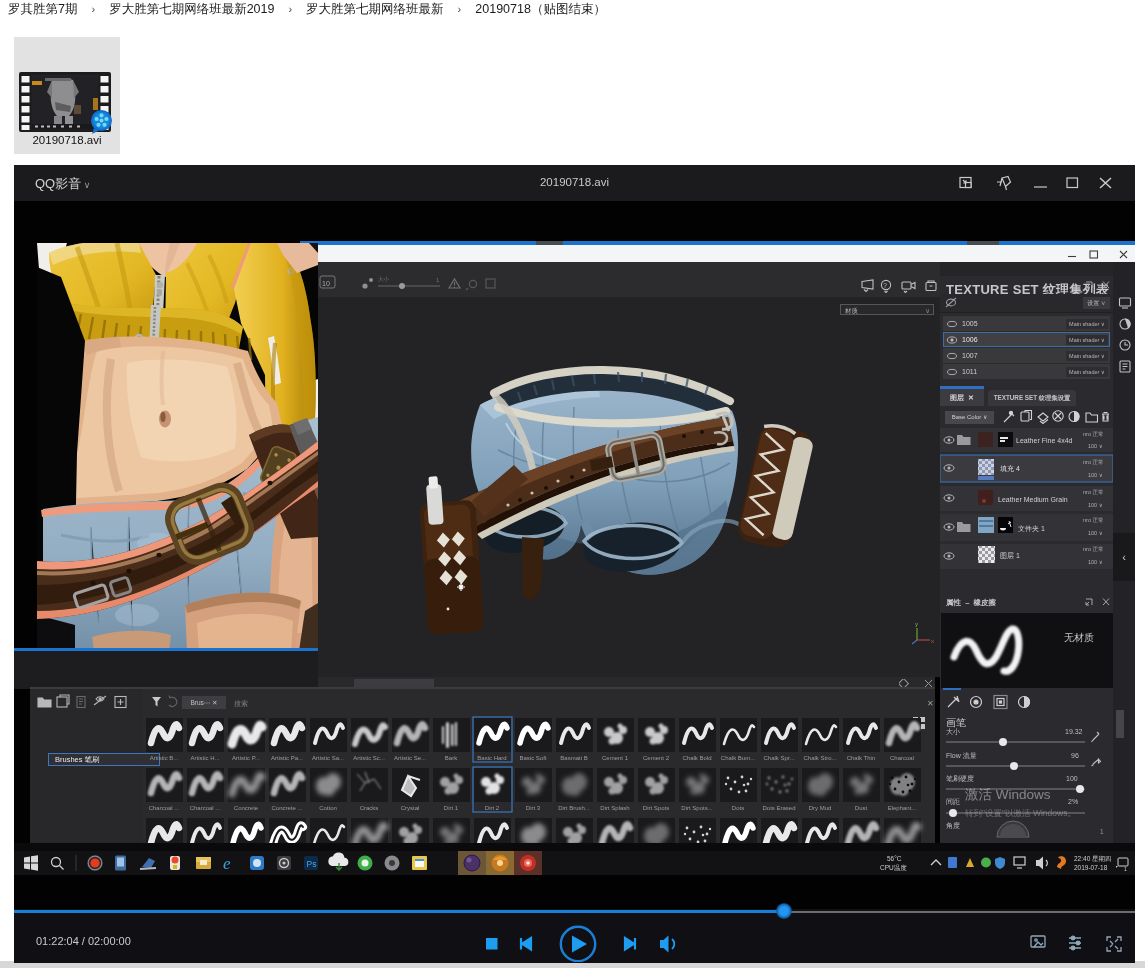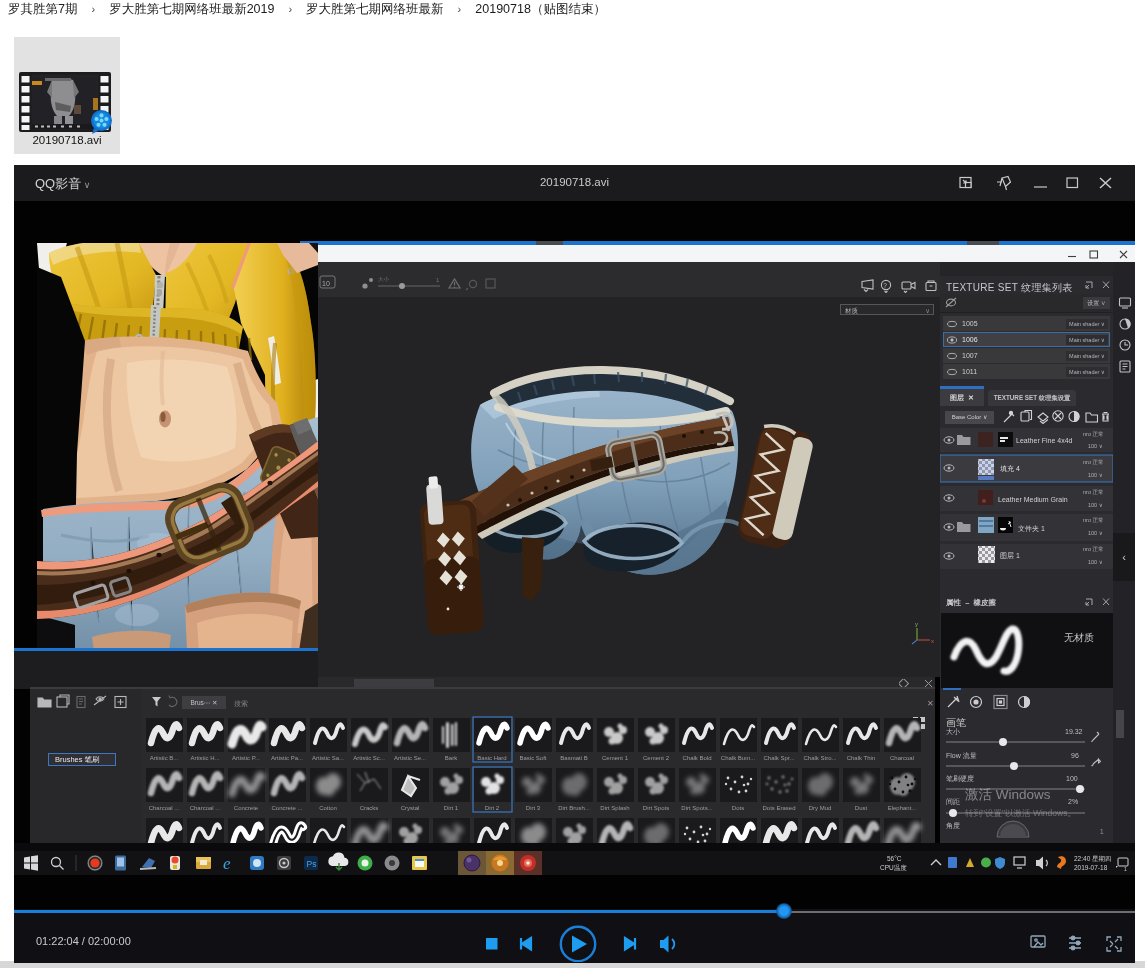--- a/index.html
+++ b/index.html
@@ -416,21 +416,21 @@
    <circle cx="8" cy="50" r="5"></circle>
         <path d="M8,47 v3 h3"></path>
    <rect x="3" y="66" width="10" height="11" rx="1"></rect>
         <path d="M5.5,69 h5 M5.5,71.5 h5 M5.5,74 h3"></path>
   </g>
  </svg>
  <div class="a" style="left:1102px;top:545px;width:8px;height:28px;background:#46464a"></div>
  <div class="a" style="left:1099px;top:368px;width:22px;height:48px;background:#19191c;color:#cfcfd1;font-size:11px;text-align:center;line-height:48px">‹</div>
 
  <div class="a" style="left:926px;top:111px;width:173px;height:569px;background:#2b2b2f">
-  <div class="a" style="left:6px;top:5px;font-size:10px;font-weight:normal;color:#c6c7ca;letter-spacing:.3px">TEXTURE SET 纹理集列表</div>
+  <div class="a" style="left:6px;top:5px;font-size:13px;font-weight:bold;color:#c6c7ca;letter-spacing:.3px">TEXTURE SET 纹理集列表</div>
   <svg class="a" style="left:144px;top:4px" width="26" height="10" viewBox="0 0 26 10">
         <g stroke="#a8a8ab" fill="none" stroke-width="1">
           <path d="M2,2 h6 v6 M5,5 l-3,3 m0,-3 v3 h3"></path>
           <path d="M19,1.5 l6,6.5 M25,1.5 l-6,6.5"></path>
         </g>
       </svg>
   <div class="a" style="left:0px;top:18px;width:173px;height:18px;background:#29292c;border-bottom:1px solid #202023"></div>
   <svg class="a" style="left:5px;top:21px" width="13" height="12" viewBox="0 0 13 12">
         <g stroke="#9a9a9d" fill="none" stroke-width="1.1">
           <ellipse cx="6" cy="5.5" rx="4.5" ry="3.4"></ellipse>
@@ -629,21 +629,21 @@
    <rect x="79" y="3.5" width="11" height="11"></rect>
         <path d="M84.5,6 v6 M81.5,9 h6"></path>
   </g>
   <path d="M116,4 h9 l-3.5,4.5 v5 l-2,-1.5 v-3.5 Z" fill="#c9c9cc"></path>
   <g stroke="#8a8a8d" fill="none" stroke-width="1.1" opacity=".6">
         <path d="M134,5 a4.5,4.5 0 1 1 -1,7 M134,5 l-1,-2.5 M134,5 l2.5,-1"></path>
       </g>
  </svg>
  <div class="a" style="left:168px;top:531px;width:44px;height:13px;background:#3e3e42;font-size:6.5px;color:#c2c2c5;line-height:13px;text-align:center">Brus⋯ ✕</div>
  <div class="a" style="left:220px;top:534px;font-size:7px;color:#808084">搜索</div>
- <div class="a" style="left:34px;top:588px;width:68px;height:13px;border:1px solid #3a78c2;background:#303034;box-sizing:border-box;font-size:7.5px;color:#e8e8ea;line-height:11px;padding-left:6px">Brushes 笔刷</div>
+ <div class="a" style="left:34px;top:588px;width:112px;height:13px;border:1px solid #3a78c2;background:#303034;box-sizing:border-box;font-size:7.5px;color:#e8e8ea;line-height:11px;padding-left:6px">Brushes 笔刷</div>
  <svg class="a" style="left:898px;top:551px" width="14" height="14" viewBox="0 0 14 14">
       <g fill="#c6c6c9">
         <rect x="1" y="1" width="5" height="5"></rect>
         <rect x="8" y="1" width="5" height="5"></rect>
         <rect x="1" y="8" width="5" height="5"></rect>
         <rect x="8" y="8" width="5" height="5"></rect>
       </g>
     </svg>
  <div class="a" style="left:913px;top:534px;color:#9a9a9d;font-size:8px">✕</div>
  <svg class="a" style="left:132px;top:551px" width="780" height="129" viewBox="0 0 780 129">

